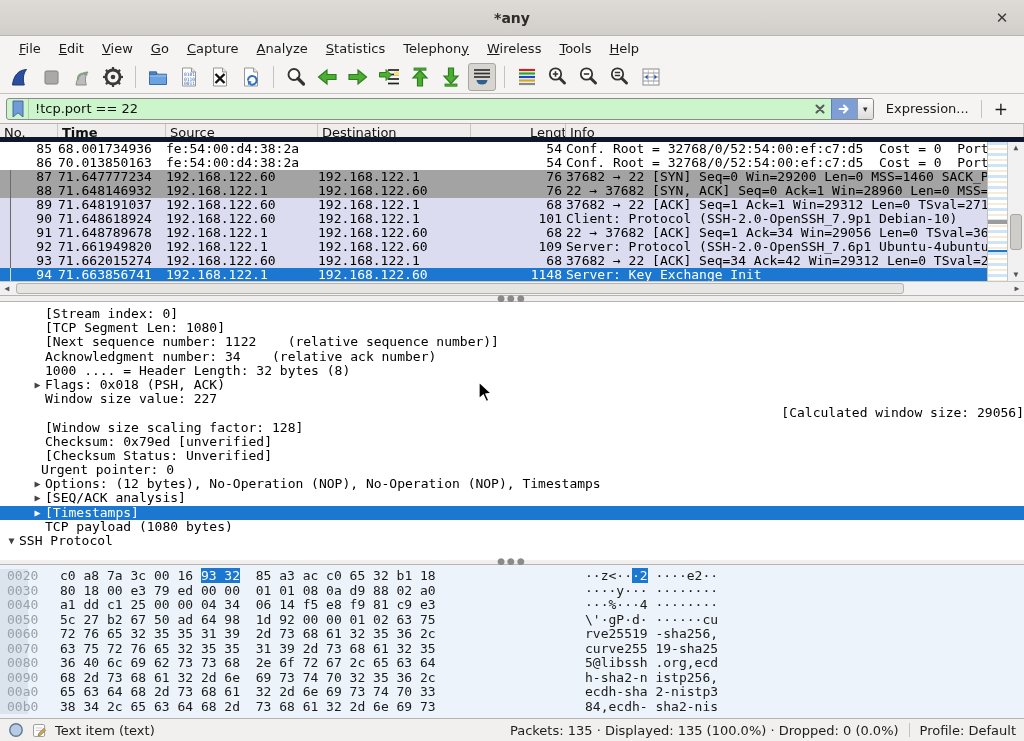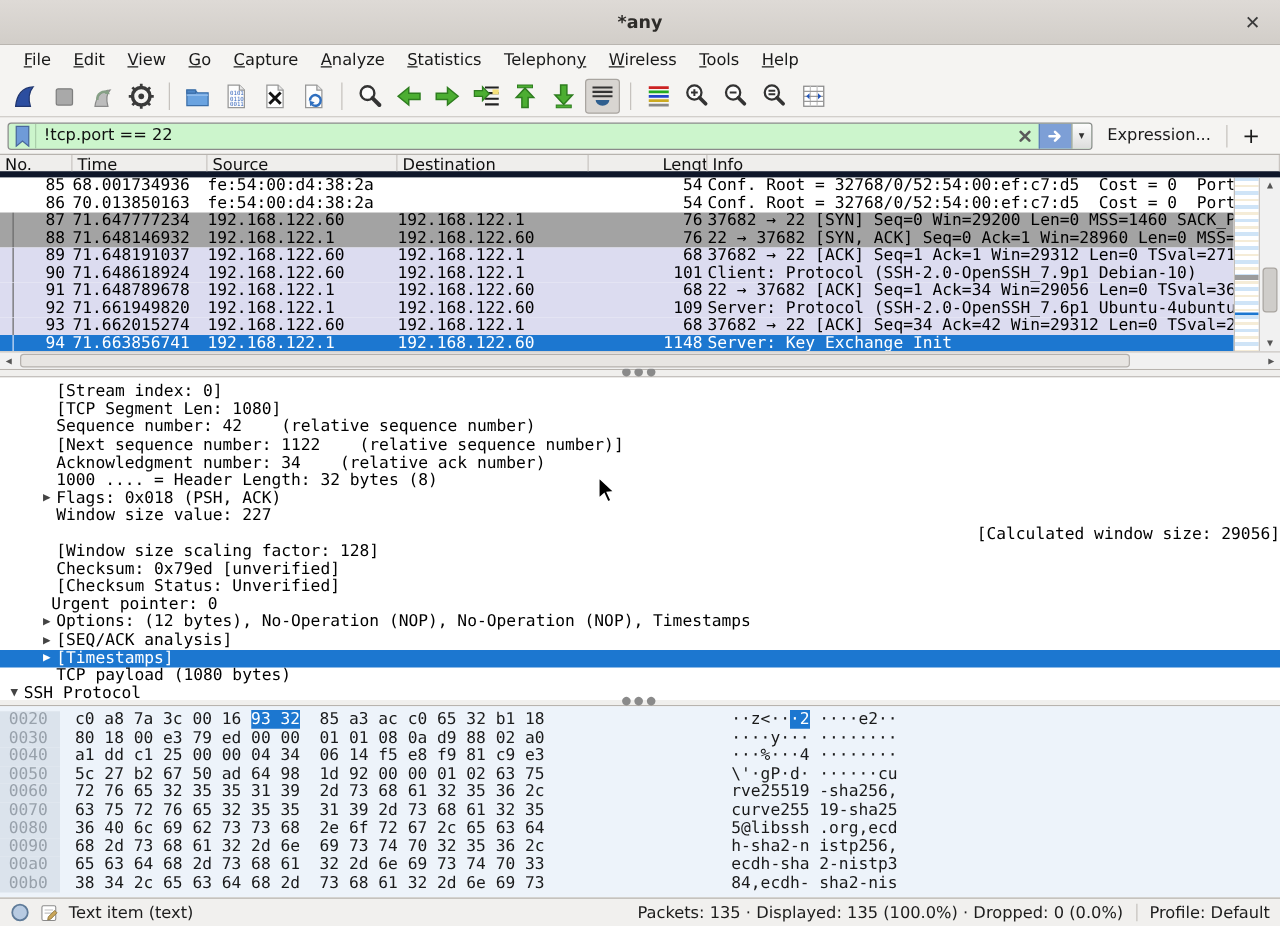--- a/index.html
+++ b/index.html
@@ -88,21 +88,21 @@
     font-family:"DejaVu Sans Mono","Liberation Mono",monospace; font-size:13px; }
   .dl { height:14.2px; line-height:14.2px; white-space:pre; display:flex; color:#000; }
   .dl .exp { width:15px; flex:none; text-align:center; font-size:10px; color:#444; }
   .dl.sel { background:#1c77d0; color:#fff; }
   .dl.sel .exp { color:#fff; }
 
   
   .hexpane { height:153px; flex:none; background:#edf3fa; overflow:hidden; padding-top:4px;
     font-family:"DejaVu Sans Mono","Liberation Mono",monospace; font-size:13px; }
   .hr { height:14.5px; line-height:14.5px; position:relative; white-space:pre; color:#1a1a1a; }
-  .hr .off { position:absolute; left:0; top:0; bottom:0; width:48px; background:#dbe3ec; color:#98a1ab; padding-left:7px; }
+  .hr .off { position:absolute; left:0; top:0; bottom:0; width:28px; background:#dbe3ec; color:#98a1ab; padding-left:7px; }
   .hr .hx { position:absolute; left:60px; }
   .hr .as { position:absolute; left:585px; }
   .hl { background:#1c77d0; color:#fff; }
 
   
   .statusbar { height:23px; flex:none; background:#f1f0ee; border-top:1px solid #b7b3ae; display:flex;
     align-items:center; font-size:13px; color:#1d1d1d; padding:0 8px; }
   .sb-ico { margin-right:7px; display:flex; align-items:center; }
   .sb-left { flex:1; display:flex; align-items:center; }
   .sb-right { display:flex; align-items:center; gap:10px; }
@@ -325,21 +325,21 @@
       <span class="fcaret">▾</span>
     </div>
     <span class="fexpr">Expression...</span>
     <span class="fsep"></span>
     <span class="fadd">+</span>
   </div>
 
   <div class="plist mono">
     <div class="plheader" style="font-family:'DejaVu Sans','Liberation Sans',sans-serif;">
         <span class="hc c-no" style="text-align: left;">No.</span>
-        <span class="hc c-time" style="text-align: left;">Time</span>
+        <span class="hc c-time" style="text-align: left; font-weight: bold;">Time</span>
         <span class="hc c-src" style="text-align: left;">Source</span>
         <span class="hc c-dst" style="text-align: left;">Destination</span>
         <span class="hc c-proto" style="text-align: left;">Protocol</span>
         <span class="hc c-len" style="text-align: left;">Length</span>
         <span class="hc c-info" style="text-align: left;">Info</span>
       </div>
     <div class="plbodywrap">
       <div class="plrows">
           <div class="plrow mono white"><span class="c-no">85</span><span class="c-time">68.001734936</span><span class="c-src">fe:54:00:d4:38:2a</span><span class="c-dst"></span><span class="c-proto">STP</span><span class="c-len">54</span><span class="c-info">Conf. Root = 32768/0/52:54:00:ef:c7:d5  Cost = 0  Port = 0x8001</span></div>
           <div class="plrow mono white"><span class="c-no">86</span><span class="c-time">70.013850163</span><span class="c-src">fe:54:00:d4:38:2a</span><span class="c-dst"></span><span class="c-proto">STP</span><span class="c-len">54</span><span class="c-info">Conf. Root = 32768/0/52:54:00:ef:c7:d5  Cost = 0  Port = 0x8001</span></div>
@@ -367,21 +367,20 @@
       <div class="thumb"></div>
       <span class="arr" style="right:0">▶</span>
     </div>
   </div>
 
   <div class="split">●●●</div>
 
   <div class="details">
       <div class="dl" style="padding-left: 30px;"><span class="exp"> </span><span>[Stream index: 0]</span></div>
       <div class="dl" style="padding-left: 30px;"><span class="exp"> </span><span>[TCP Segment Len: 1080]</span></div>
-      <div class="dl" style="padding-left: 30px;"><span class="exp"> </span><span>Sequence number: 42    (relative sequence number)</span></div>
       <div class="dl" style="padding-left: 30px;"><span class="exp"> </span><span>[Next sequence number: 1122    (relative sequence number)]</span></div>
       <div class="dl" style="padding-left: 30px;"><span class="exp"> </span><span>Acknowledgment number: 34    (relative ack number)</span></div>
       <div class="dl" style="padding-left: 30px;"><span class="exp"> </span><span>1000 .... = Header Length: 32 bytes (8)</span></div>
       <div class="dl" style="padding-left: 30px;"><span class="exp">▶</span><span>Flags: 0x018 (PSH, ACK)</span></div>
       <div class="dl" style="padding-left: 30px;"><span class="exp"> </span><span>Window size value: 227</span></div>
       <div class="dl" style="padding-left: 46px; justify-content: flex-end;"><span class="exp"> </span><span>[Calculated window size: 29056]</span></div>
       <div class="dl" style="padding-left: 30px;"><span class="exp"> </span><span>[Window size scaling factor: 128]</span></div>
       <div class="dl" style="padding-left: 30px;"><span class="exp"> </span><span>Checksum: 0x79ed [unverified]</span></div>
       <div class="dl" style="padding-left: 30px;"><span class="exp"> </span><span>[Checksum Status: Unverified]</span></div>
       <div class="dl" style="padding-left: 26px;"><span class="exp"> </span><span>Urgent pointer: 0</span></div>

